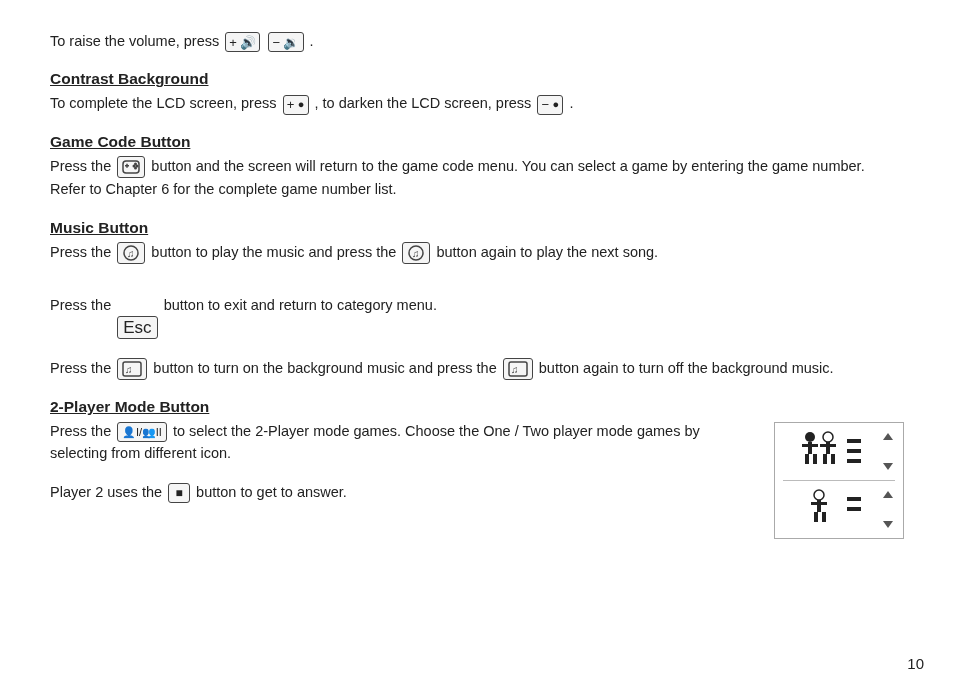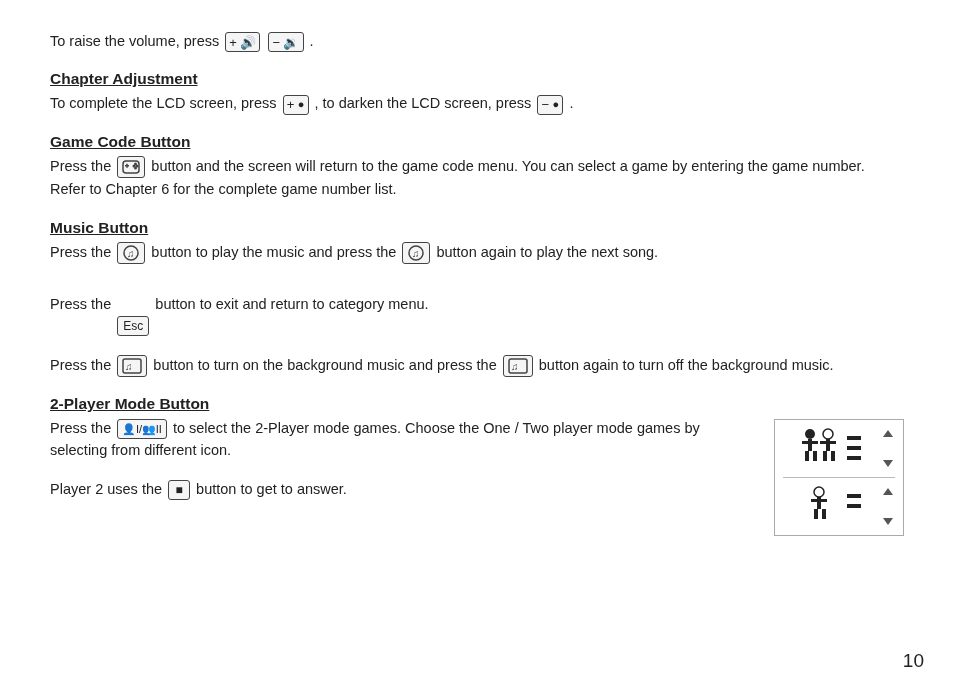--- a/index.html
+++ b/index.html
@@ -42,21 +42,21 @@
     .inline-btn-wide {
       min-width: 40px;
     }
     .icon-symbol {
       font-size: 13px;
     }
     .page-number {
       position: absolute;
       bottom: 18px;
       right: 30px;
-      font-size: 19px;
+      font-size: 15px;
       font-weight: normal;
     }
     .two-player-section {
       display: flex;
       align-items: flex-start;
       gap: 20px;
     }
     .two-player-text {
       flex: 1;
     }
@@ -108,21 +108,21 @@
 <div class="section">
   <div class="section-body">
     <span>To raise the volume, press</span>
     <span class="inline-btn"><span class="icon-symbol">+</span>&nbsp;<span class="icon-symbol">🔊</span></span>
     <span class="inline-btn"><span class="icon-symbol">−</span>&nbsp;<span class="icon-symbol">🔉</span></span>
     <span> .</span>
   </div>
 </div>
 
 <div class="section">
-  <div class="section-title">Chapter Adjustment</div>
+  <div class="section-title">Contrast Background</div>
   <div class="section-body">
     <span>To complete the LCD screen, press</span>
     <span class="inline-btn"><span class="icon-symbol">+</span>&nbsp;<span style="font-size:11px;">●</span></span>
     <span>, to darken the LCD screen, press</span>
     <span class="inline-btn"><span class="icon-symbol">−</span>&nbsp;<span style="font-size:11px;">●</span></span>
     <span> .</span>
   </div>
 </div>
 
 <div class="section">
@@ -158,21 +158,21 @@
     <span class="inline-btn" style="font-size:13px; padding:2px 4px;">
       <svg width="18" height="16" viewBox="0 0 18 16">
         <circle cx="9" cy="8" r="7" fill="none" stroke="#444" stroke-width="1.5"></circle>
         <text x="5" y="12" font-size="10" fill="#444">♫</text>
       </svg>
     </span>
     <span> button again to play the next song.</span>
   </div>
   <div class="section-body" style="margin-top:10px;">
     <span>Press the </span>
-    <span class="inline-btn" style="font-size:12px; padding:2px 5px;margin-top:42px;">Esc</span>
+    <span class="inline-btn" style="font-size:17px; padding:2px 5px;margin-top:42px;">Esc</span>
     <span> button to exit and return to category menu.</span>
   </div>
 </div>
 
 <div class="section">
   <div class="section-body">
     <span>Press the </span>
     <span class="inline-btn" style="font-size:13px; padding:2px 4px;">
       <svg width="20" height="16" viewBox="0 0 20 16">
         <rect x="1" y="1" width="18" height="14" rx="2" ry="2" fill="none" stroke="#444" stroke-width="1.5"></rect>

